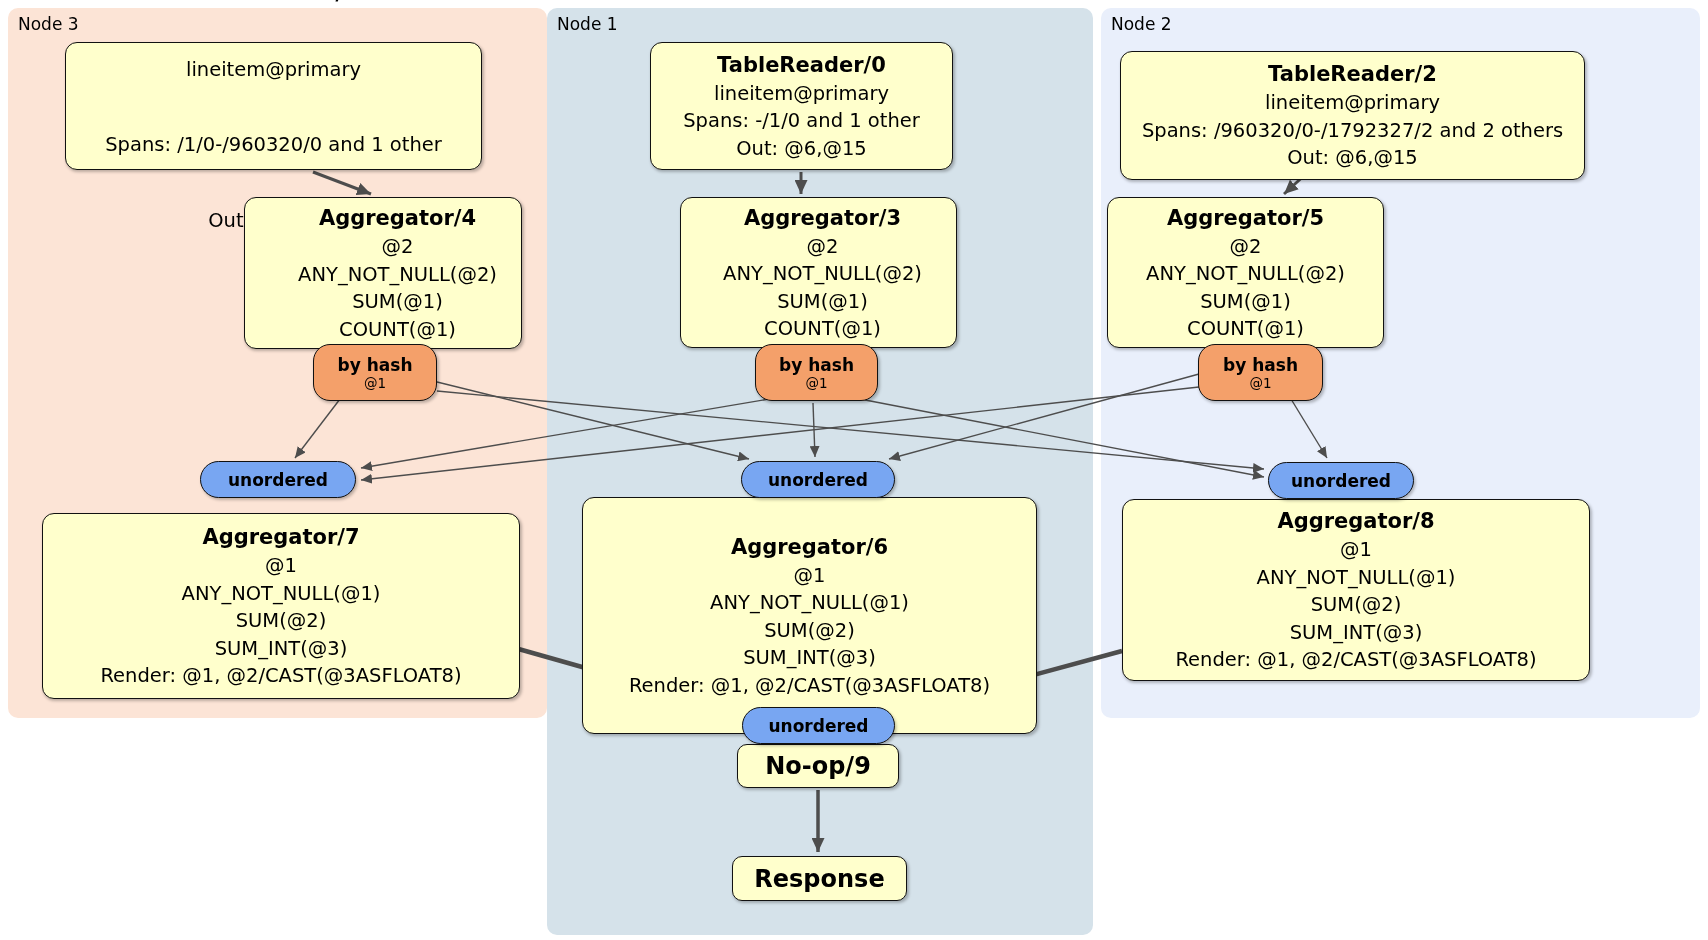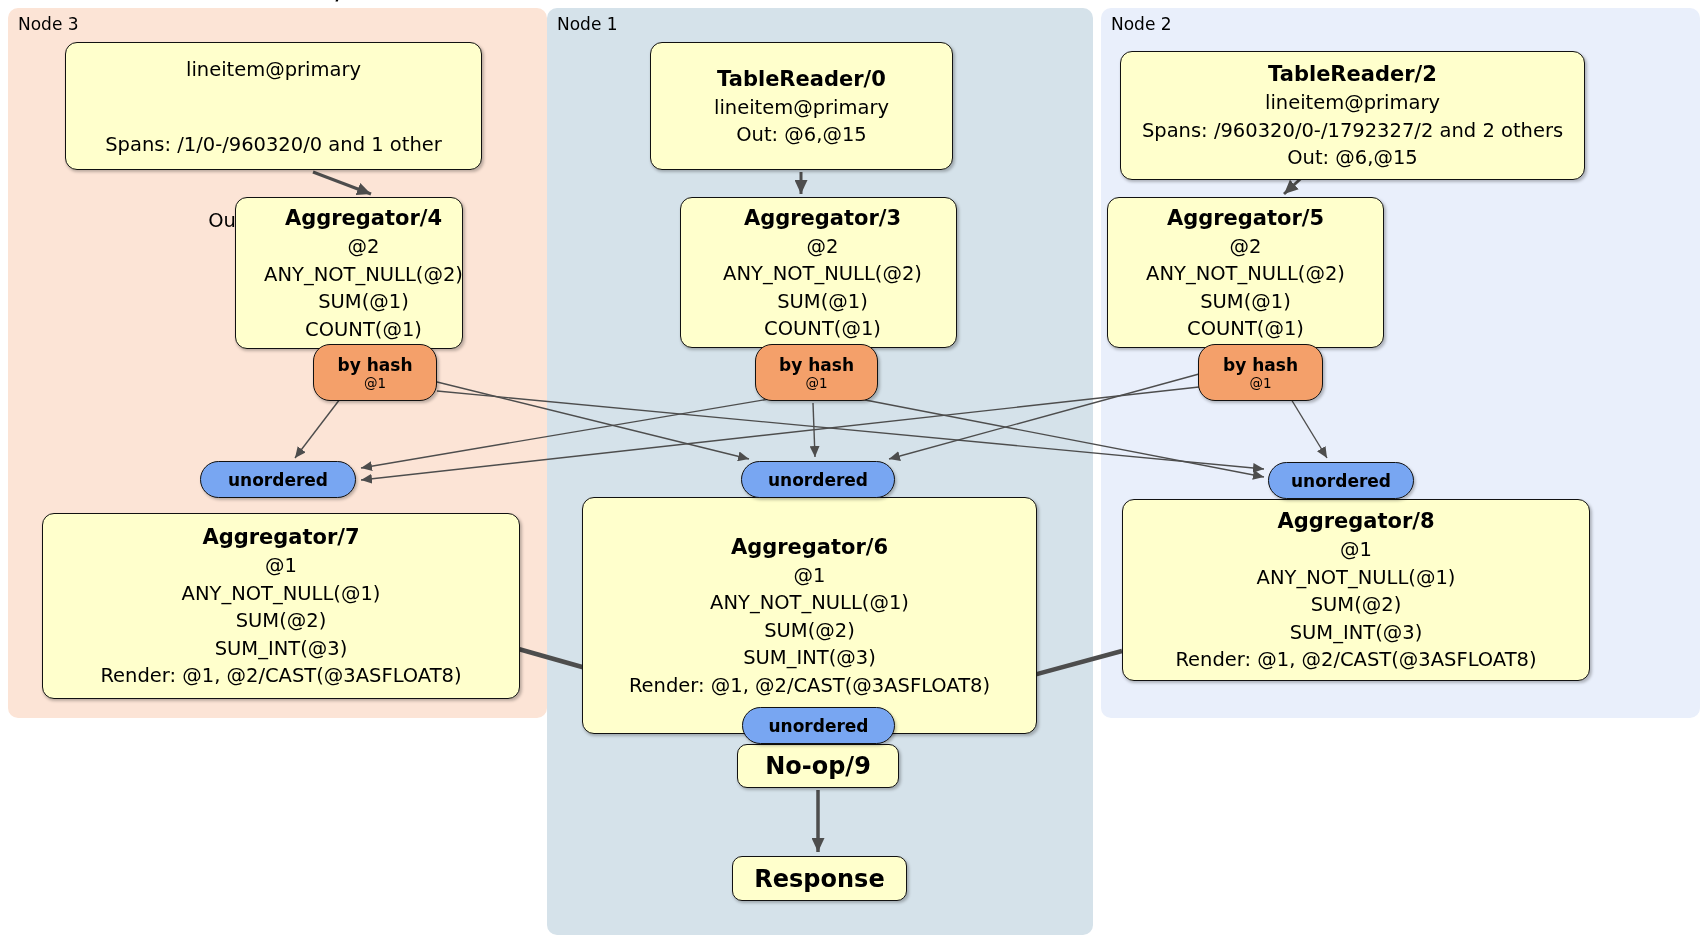--- a/index.html
+++ b/index.html
@@ -105,30 +105,31 @@
 
   <div class="proc" style="left:65px;top:42px;width:417px;height:128px;gap:48px;">
     <div class="proc-title">TableReader/1</div>
     <div class="proc-line">lineitem@primary</div>
     <div class="proc-line">Spans: /1/0-/960320/0 and 1 other</div>
     <div class="proc-line">Out: @6,@15</div>
   </div>
   <div class="proc" style="left:650px;top:42px;width:303px;height:128px;">
     <div class="proc-title">TableReader/0</div>
     <div class="proc-line">lineitem@primary</div>
+    <div class="proc-line">Spans: -/1/0 and 1 other</div>
     <div class="proc-line">Out: @6,@15</div>
   </div>
   <div class="proc" style="left:1120px;top:43px;width:465px;height:129px;margin-top:8px;">
     <div class="proc-title">TableReader/2</div>
     <div class="proc-line">lineitem@primary</div>
     <div class="proc-line">Spans: /960320/0-/1792327/2 and 2 others</div>
     <div class="proc-line">Out: @6,@15</div>
   </div>
 
-  <div class="proc" style="left:235px;top:197px;width:228px;height:152px;padding-left:37px;">
+  <div class="proc" style="left:244px;top:197px;width:278px;height:152px;padding-left:37px;">
     <div class="proc-title">Aggregator/4</div>
     <div class="proc-line">@2</div>
     <div class="proc-line">ANY_NOT_NULL(@2)</div>
     <div class="proc-line">SUM(@1)</div>
     <div class="proc-line">COUNT(@1)</div>
   </div>
   <div class="proc" style="left:680px;top:197px;width:277px;height:151px;padding-left:16px;">
     <div class="proc-title">Aggregator/3</div>
     <div class="proc-line">@2</div>
     <div class="proc-line">ANY_NOT_NULL(@2)</div>

